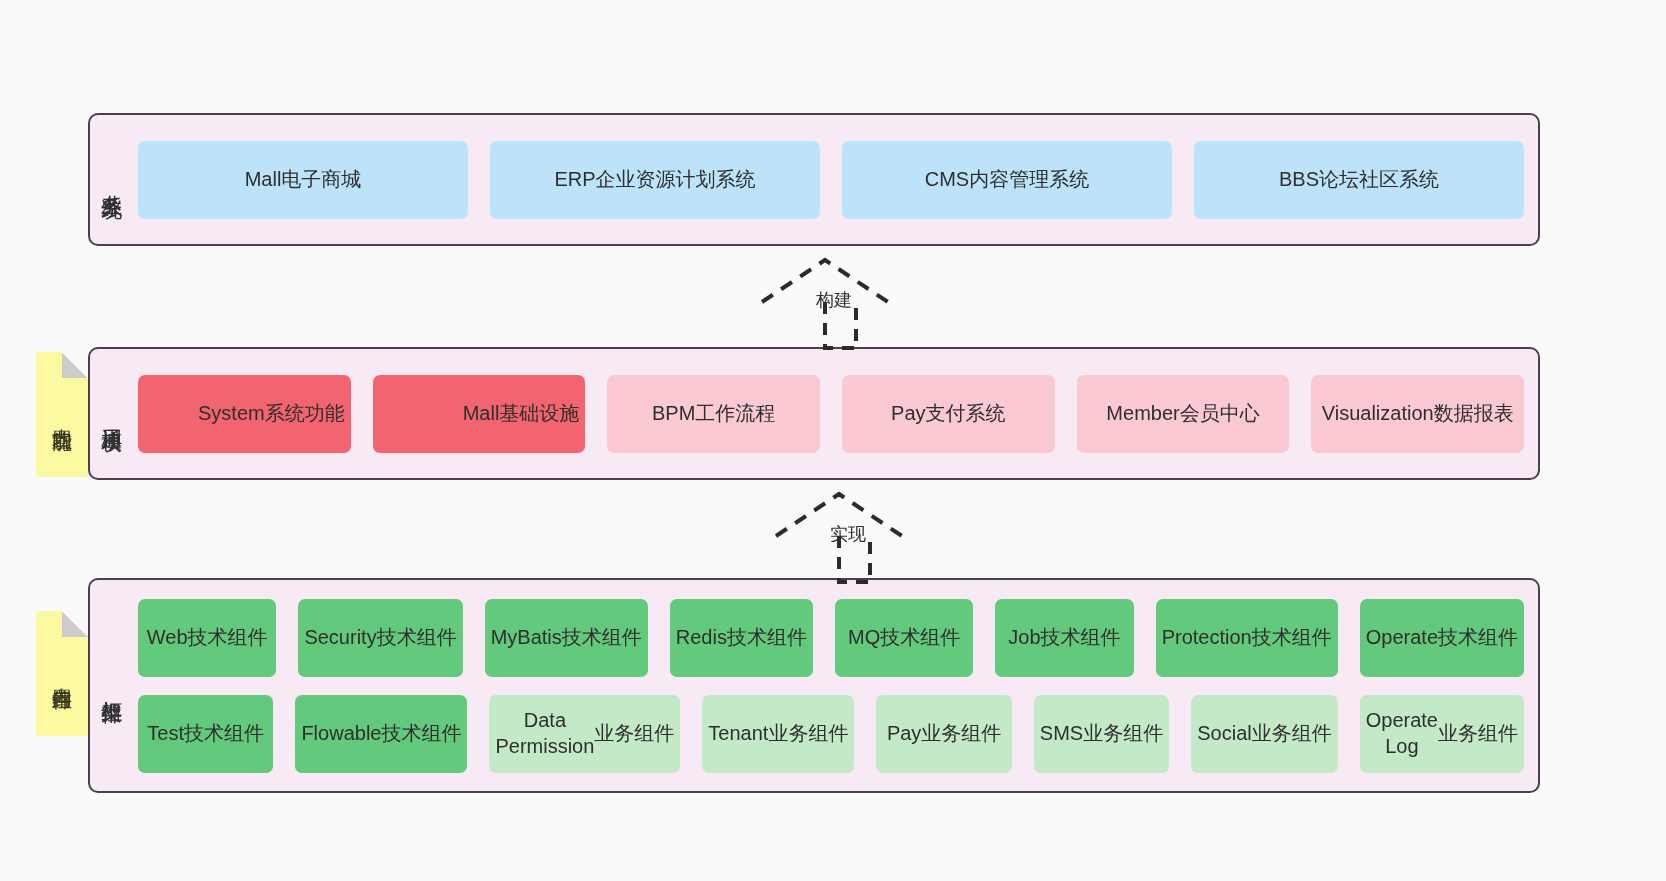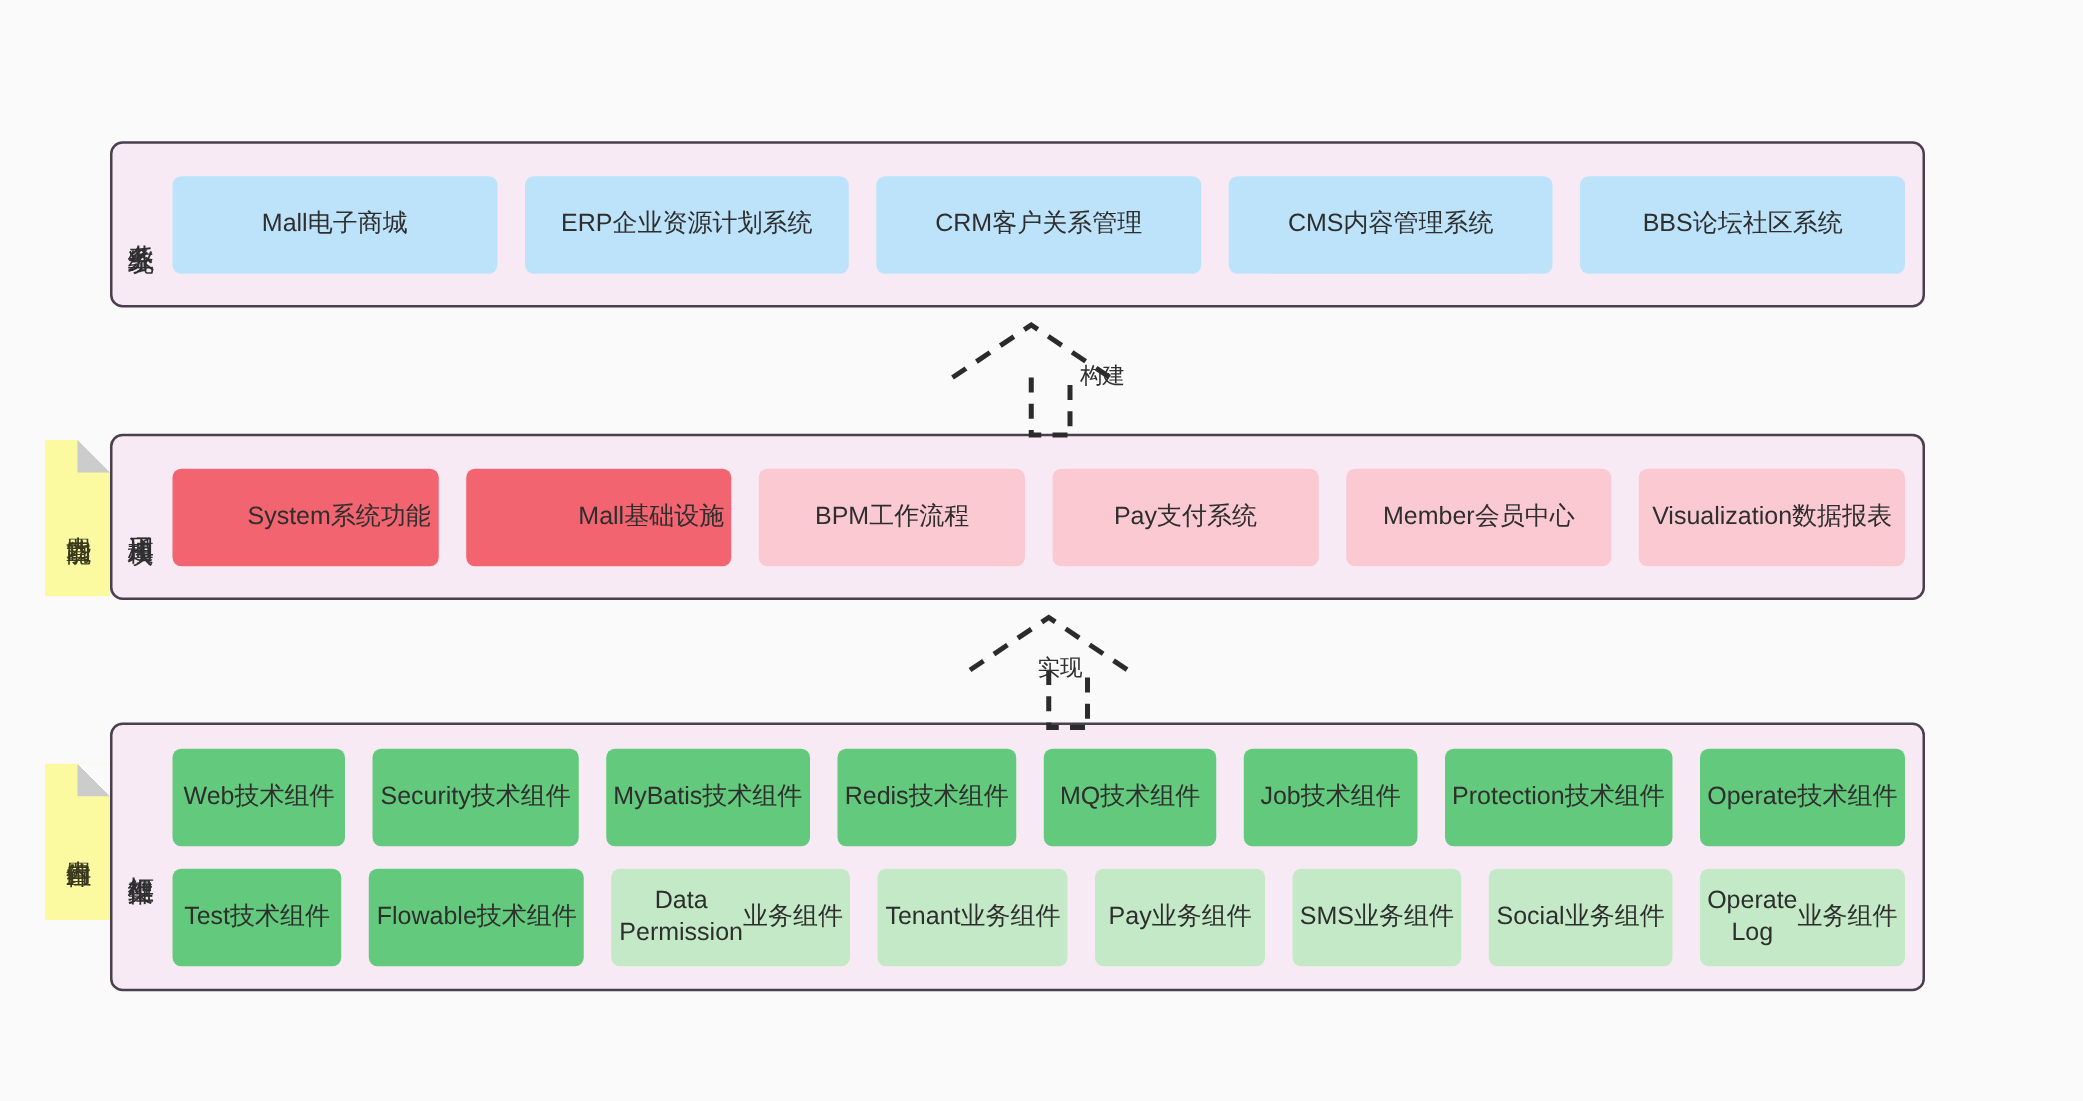--- a/index.html
+++ b/index.html
@@ -134,41 +134,37 @@
       <div class="card-row">
         <div class="card blue">
           <span class="c-title">Mall</span>
           <span class="c-sub">电子商城</span>
         </div>
         <div class="card blue">
           <span class="c-title">ERP</span>
           <span class="c-sub">企业资源计划系统</span>
         </div>
         <div class="card blue">
-          <span class="c-title">CRM</span>
-          <span class="c-sub">客户关系管理</span>
-        </div>
-        <div class="card blue">
           <span class="c-title">CMS</span>
           <span class="c-sub">内容管理系统</span>
         </div>
         <div class="card blue">
           <span class="c-title">BBS</span>
           <span class="c-sub">论坛社区系统</span>
         </div>
       </div>
     </div>
   </div>
 
   <div class="connector" style="left:758px; top:258px; width:150px; height:92px;">
     <svg width="150" height="92" viewBox="0 0 150 92">
       <path d="M 67 44 L 67 90 L 98 90 L 98 44" fill="none" stroke="#2b2b2b" stroke-width="4" stroke-dasharray="12,9"></path>
       <path d="M 4 44 L 67 2 L 130 44" fill="none" stroke="#2b2b2b" stroke-width="4" stroke-dasharray="13,10" stroke-linejoin="miter"></path>
     </svg>
-    <span class="conn-label" style="left:58px; top:30px;margin-left:48px;">构建</span>
+    <span class="conn-label" style="left:58px; top:30px;">构建</span>
   </div>
 
   <div class="sticky" style="left:36px; top:352px; width:52px; height:125px;">
     <span>内置功能</span>
   </div>
 
   <div class="layer" id="layer-modules" style="left:88px; top:347px; width:1452px; height:133px;">
     <div class="layer-title">通用模块</div>
     <div class="layer-body">
       <div class="card-row">

